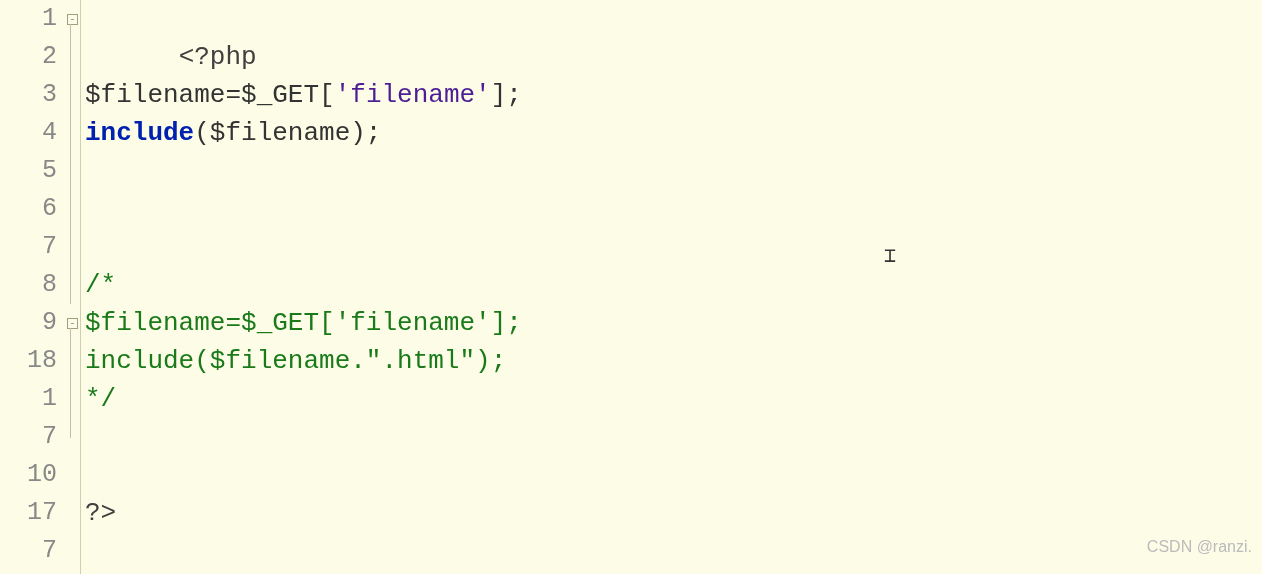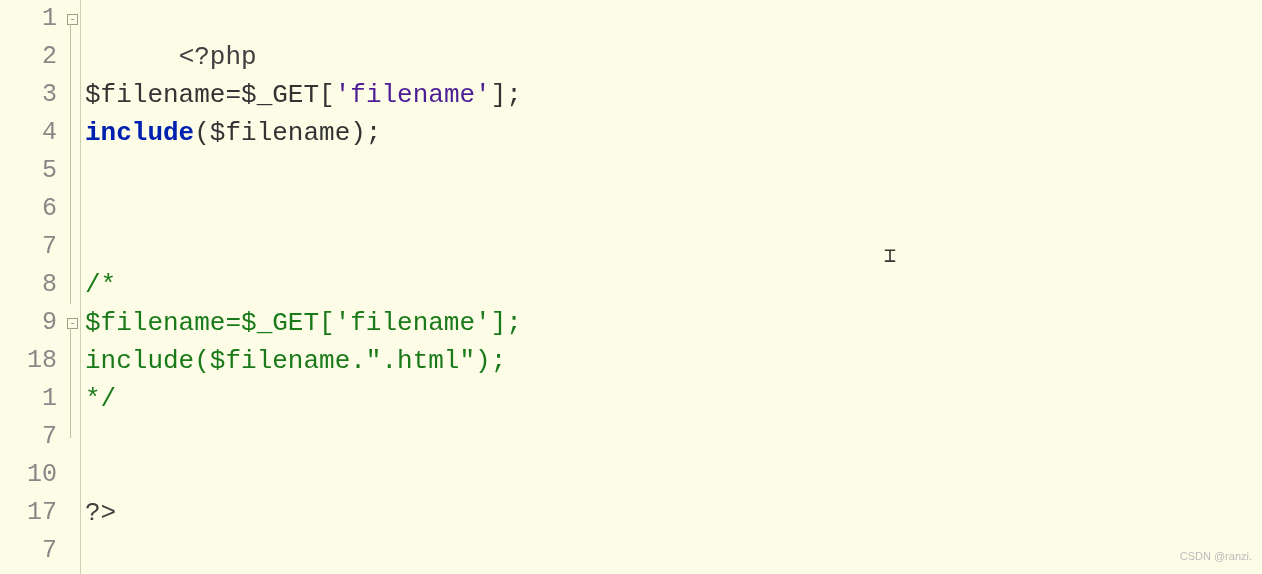--- a/index.html
+++ b/index.html
@@ -119,23 +119,23 @@
       position: absolute;
       top: -25px;
       left: 1195px;
       width: 50px;
       height: 50px;
       border-radius: 50%;
       background: #3a3a3a;
     }
     .watermark {
       position: absolute;
-      bottom: 12px;
+      bottom: 18px;
       right: 10px;
-      font-size: 11px;
+      font-size: 16px;
       color: #bbb;
       font-family: Arial, sans-serif;
     }
     .fold-line {
       position: absolute;
       left: 5px;
       width: 1px;
       background: #c0c0a0;
     }
   </style>

